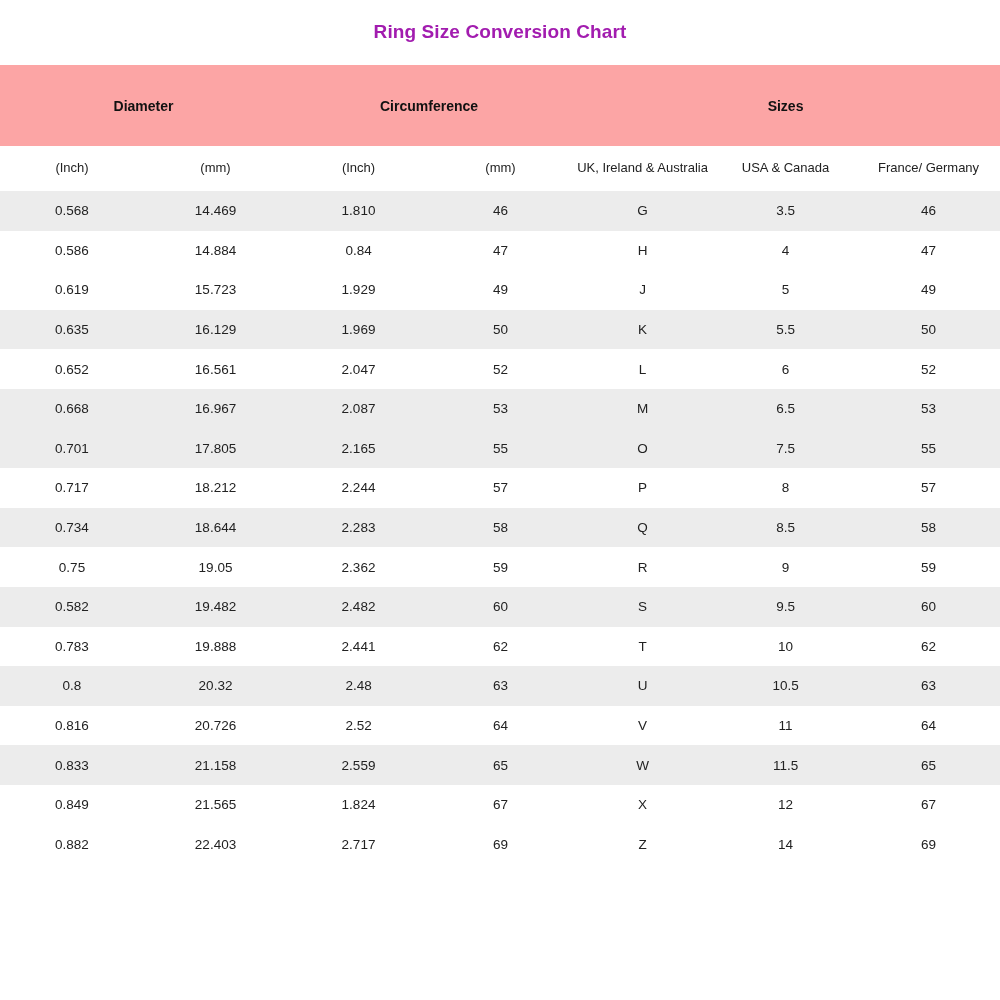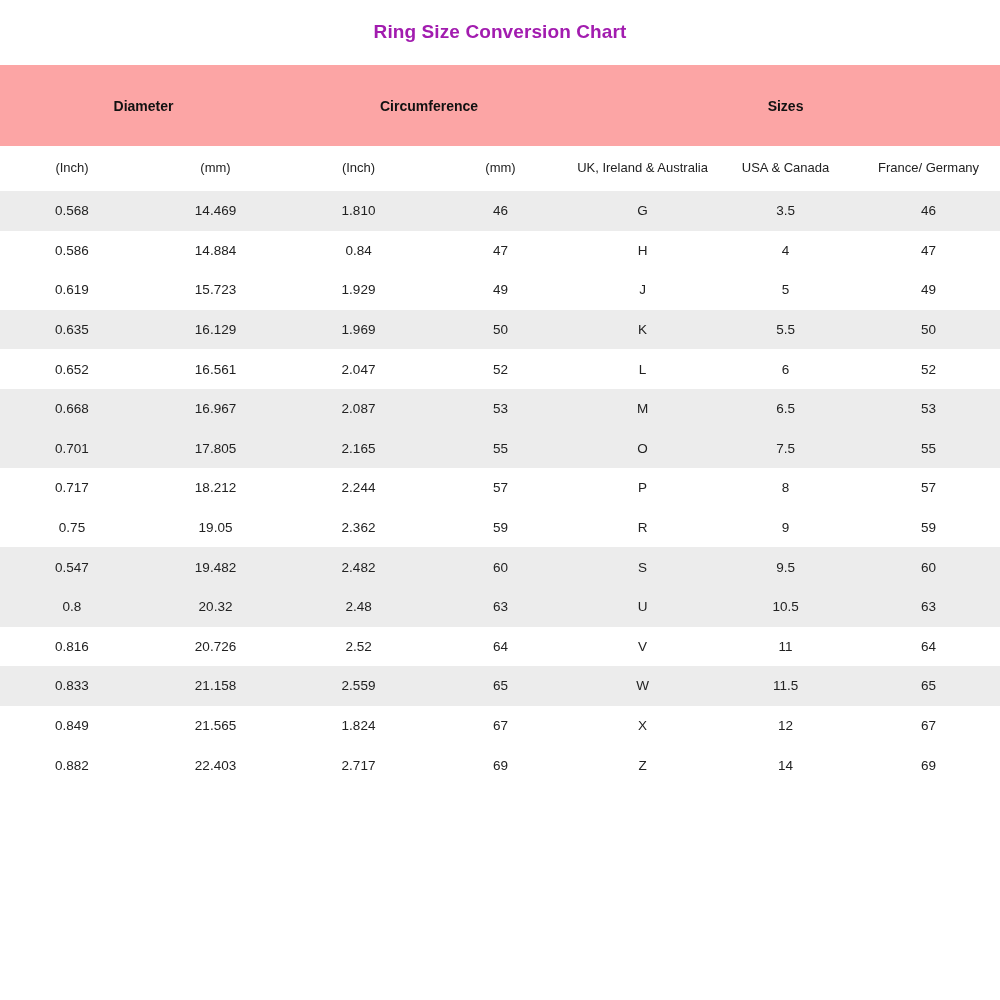--- a/index.html
+++ b/index.html
@@ -170,37 +170,55 @@
         </tr>
         <tr class="data-row even">
           <td>0.717</td>
           <td>18.212</td>
           <td>2.244</td>
           <td>57</td>
           <td>P</td>
           <td>8</td>
           <td>57</td>
         </tr>
+        <tr class="data-row odd">
+          <td>0.734</td>
+          <td>18.644</td>
+          <td>2.283</td>
+          <td>58</td>
+          <td>Q</td>
+          <td>8.5</td>
+          <td>58</td>
+        </tr>
         <tr class="data-row even">
           <td>0.75</td>
           <td>19.05</td>
           <td>2.362</td>
           <td>59</td>
           <td>R</td>
           <td>9</td>
           <td>59</td>
         </tr>
         <tr class="data-row odd">
-          <td>0.547</td>
+          <td>0.582</td>
           <td>19.482</td>
           <td>2.482</td>
           <td>60</td>
           <td>S</td>
           <td>9.5</td>
           <td>60</td>
+        </tr>
+        <tr class="data-row even">
+          <td>0.783</td>
+          <td>19.888</td>
+          <td>2.441</td>
+          <td>62</td>
+          <td>T</td>
+          <td>10</td>
+          <td>62</td>
         </tr>
         <tr class="data-row odd">
           <td>0.8</td>
           <td>20.32</td>
           <td>2.48</td>
           <td>63</td>
           <td>U</td>
           <td>10.5</td>
           <td>63</td>
         </tr>

